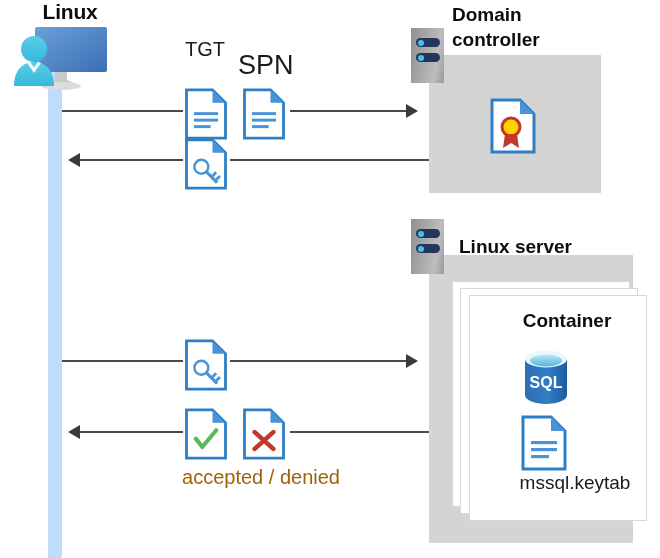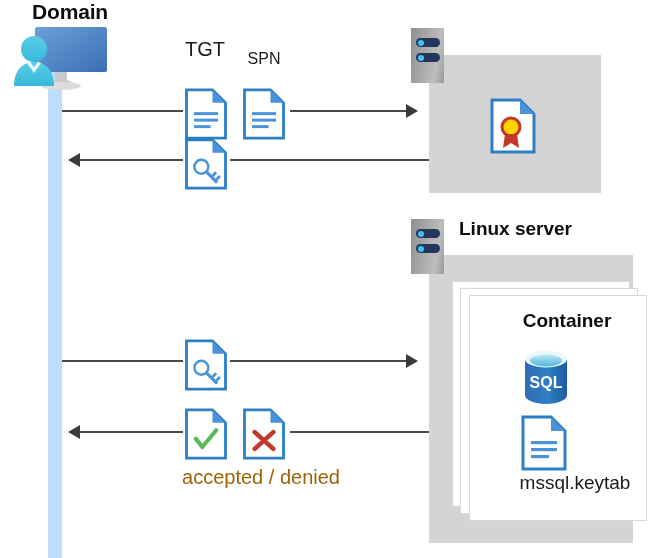--- a/index.html
+++ b/index.html
@@ -27,21 +27,21 @@
   .server-icon .pill{position:absolute;left:5px;width:24px;height:9px;border-radius:5px;
      background:#24355e;}
   .server-icon .pill i{position:absolute;left:2px;top:1.5px;width:6px;height:6px;
      border-radius:50%;background:#42c2f0;display:block;}
   #dc-server{left:411px;top:28px;}
   #linux-server{left:411px;top:219px;}
 
   
   #dc-title{left:452px;top:2px;width:190px;font-size:19px;font-weight:bold;
      line-height:25px;color:#0d0d0d;}
-  #linux-title{left:459px;top:218px;font-size:19px;font-weight:bold;color:#0d0d0d;}
+  #linux-title{left:459px;top:236px;font-size:19px;font-weight:bold;color:#0d0d0d;}
 
   
   .card{background:#ffffff;border:1px solid #d8d8d8;}
   #card-back{left:452px;top:281px;width:176px;height:224px;}
   #card-mid{left:460px;top:288px;width:176px;height:224px;}
   #card-front{left:469px;top:295px;width:176px;height:224px;}
   #container-title{left:469px;top:310px;width:196px;text-align:center;
      font-size:19px;font-weight:bold;color:#0d0d0d;}
   #keytab-label{left:469px;top:472px;width:212px;text-align:center;
      font-size:19px;color:#1a1a1a;}
@@ -65,41 +65,41 @@
   #l3a{left:62px;top:360px;width:121px;}
   #l3b{left:230px;top:360px;width:177px;}
   #a3{left:406px;top:354px;}
   
   #l4a{left:80px;top:431px;width:103px;}
   #l4b{left:290px;top:431px;width:139px;}
   #a4{left:68px;top:425px;}
 
   
   #tgt-label{left:180px;top:38px;width:50px;text-align:center;font-size:20px;color:#1a1a1a;}
-  #spn-label{left:238px;top:50px;width:52px;text-align:center;font-size:16px;color:#1a1a1a;}
+  #spn-label{left:238px;top:50px;width:52px;text-align:center;font-size:27px;color:#1a1a1a;}
   #verdict-label{left:128px;top:466px;width:266px;text-align:center;
      font-size:20px;color:#a16207;}
 
   
   #doc-tgt{left:184px;top:88px;}
   #doc-spn{left:242px;top:88px;}
   #doc-key-1{left:184px;top:138px;}
   #doc-key-2{left:184px;top:339px;}
   #doc-ok{left:184px;top:408px;}
   #doc-no{left:242px;top:408px;}
   #doc-cert{left:490px;top:98px;}
   #doc-keytab{left:521px;top:415px;}
   #sql-icon{left:522px;top:350px;}
 </style>
 </head>
 <body>
 
 <div class="abs" id="client-lifeline"></div>
 
-<div class="abs" id="client-label">Domain</div>
+<div class="abs" id="client-label">Linux</div>
 
 <div class="abs" id="client-icon">
   <svg width="106" height="72" viewBox="0 0 106 72">
     <defs>
       <linearGradient id="gMon" x1="0" y1="0" x2="1" y2="1">
         <stop offset="0%" stop-color="#6a9fd8"></stop>
           <stop offset="100%" stop-color="#3b6fb5"></stop>
       </linearGradient>
       <linearGradient id="gPer" x1="0" y1="0" x2="0" y2="1">
         <stop offset="0%" stop-color="#59cde8"></stop>
@@ -125,20 +125,22 @@
 <div class="abs server-icon" id="dc-server">
   <span class="pill" style="top:10px;">
       <i></i>
     </span>
   <span class="pill" style="top:25px;">
       <i></i>
     </span>
 </div>
 
 <div class="abs" id="dc-title">
+  <div>Domain</div>
+  <div>controller</div>
 </div>
 
 <div class="abs" id="doc-cert">
   <svg width="46" height="56" viewBox="0 0 46 56">
     <path d="M2 2 h28 l14 14 v38 h-42 z" fill="#ffffff" stroke="#2c7fc4" stroke-width="3"></path>
     <path d="M30 2 l14 14 h-14 z" fill="#4a93d9"></path>
     <circle cx="21" cy="29" r="9" fill="#ffd400" stroke="#c0392b" stroke-width="3"></circle>
     <path d="M15 36 l-2 14 l8 -5 l8 5 l-2 -14 z" fill="#c0392b"></path>
   </svg>
 </div>

